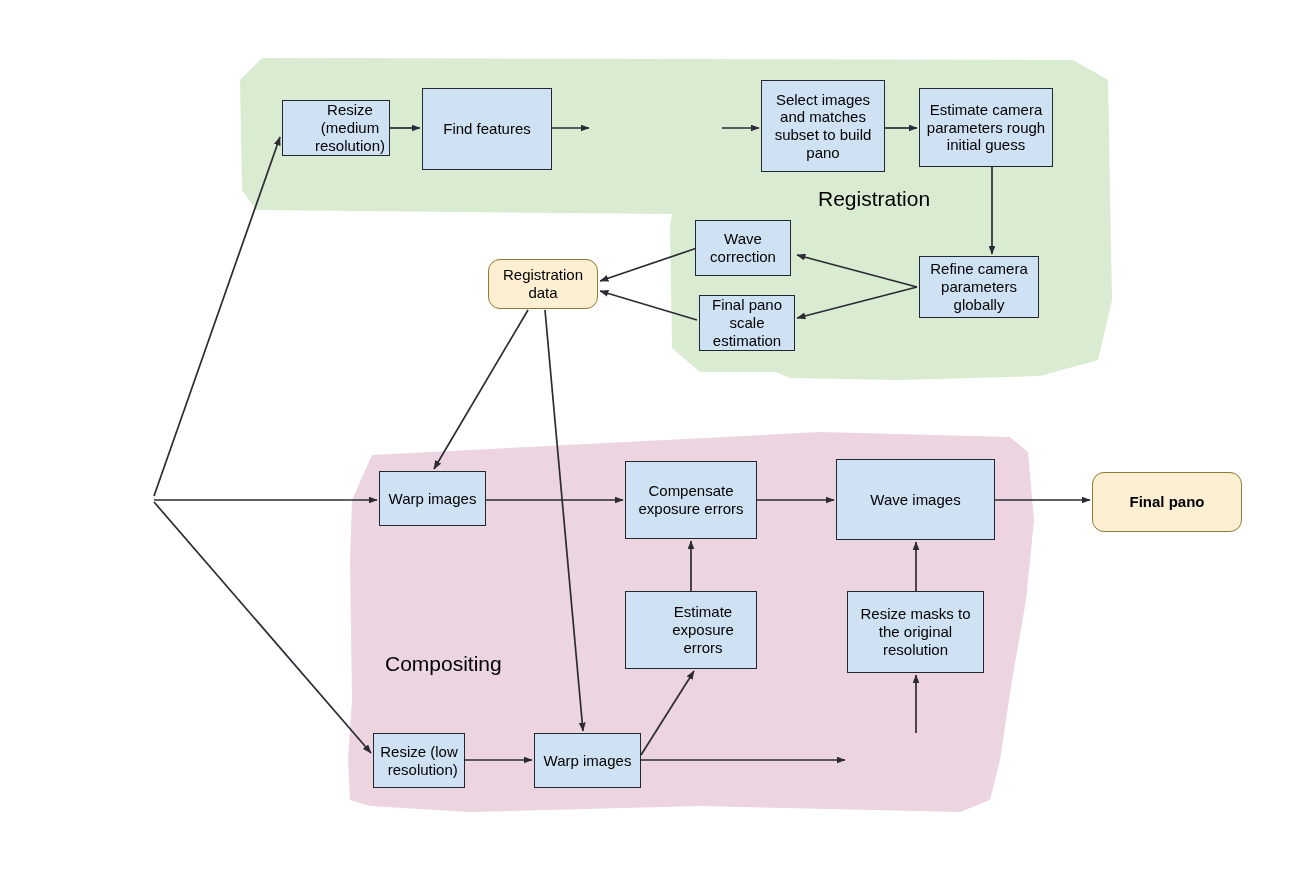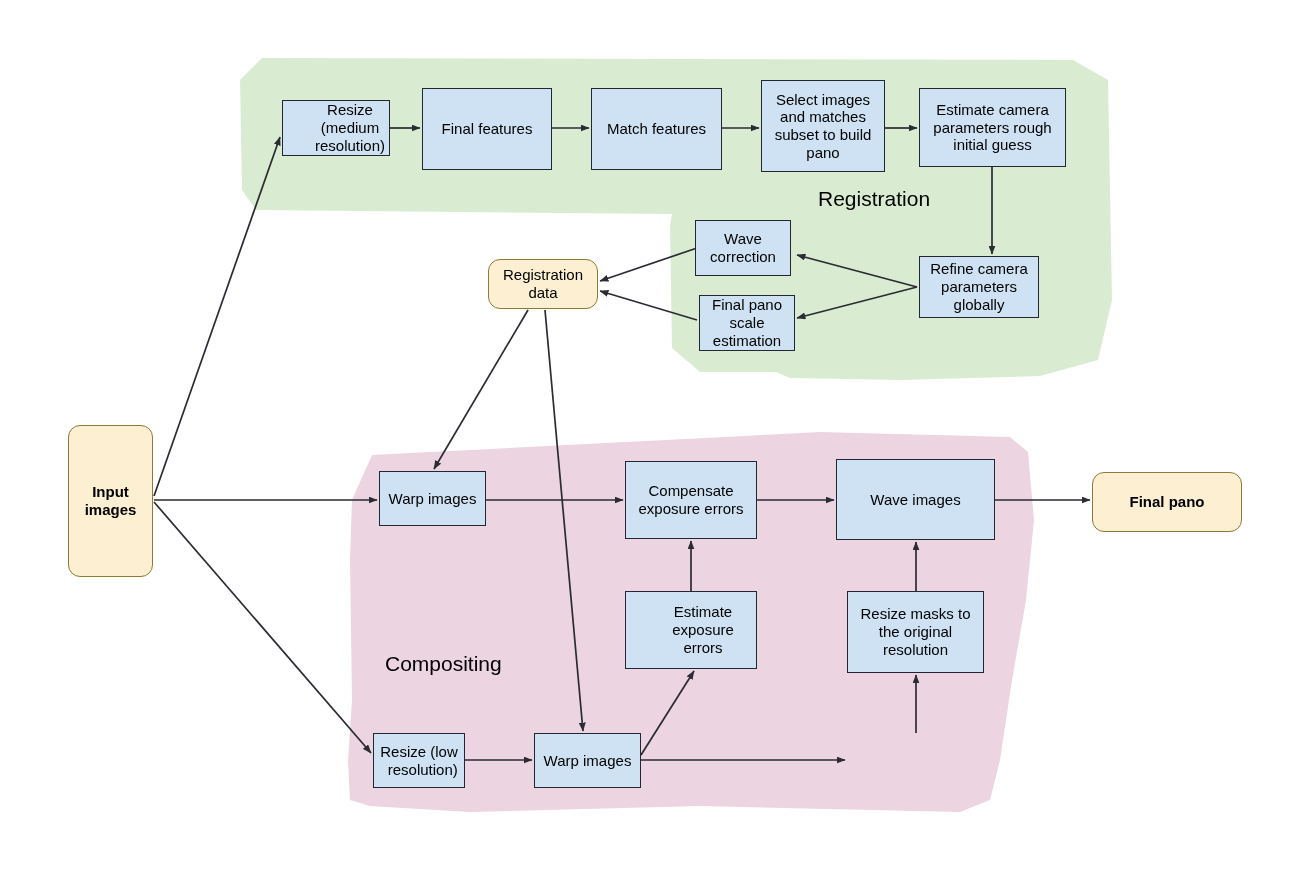--- a/index.html
+++ b/index.html
@@ -97,42 +97,35 @@
       <line x1="465" y1="760" x2="532" y2="760"></line>
       <line x1="641" y1="755" x2="694" y2="671"></line>
       <line x1="641" y1="760" x2="845" y2="760"></line>
       <line x1="916" y1="733" x2="916" y2="675"></line>
     </g>
   </svg>
 
   <div id="nodes">
       <div class="group-label" style="left: 818px; top: 187px;">Registration</div>
       <div class="group-label" style="left: 385px; top: 632px; margin-top: 20px;">Compositing</div>
-      <div class="node terminal" style="left: 68px; top: 425px; width: 85px; height: 152px;">
-        <span style="white-space: pre-line;">Input
-images</span>
-      </div>
       <div class="node process" style="left: 282px; top: 100px; width: 108px; height: 56px; padding-left: 32px;">
         <span style="white-space: pre-line;">Resize
 (medium
 resolution)</span>
       </div>
       <div class="node process" style="left: 422px; top: 88px; width: 130px; height: 82px;">
-        <span style="white-space: pre-line;">Final features</span>
-      </div>
-      <div class="node process" style="left: 591px; top: 88px; width: 131px; height: 82px;">
-        <span style="white-space: pre-line;">Match features</span>
+        <span style="white-space: pre-line;">Find features</span>
       </div>
       <div class="node process" style="left: 761px; top: 80px; width: 124px; height: 92px;">
         <span style="white-space: pre-line;">Select images
 and matches
 subset to build
 pano</span>
       </div>
-      <div class="node process" style="left: 919px; top: 88px; width: 147px; height: 79px;">
+      <div class="node process" style="left: 919px; top: 88px; width: 134px; height: 79px;">
         <span style="white-space: pre-line;">Estimate camera
 parameters rough
 initial guess</span>
       </div>
       <div class="node process" style="left: 919px; top: 256px; width: 120px; height: 62px;">
         <span style="white-space: pre-line;">Refine camera
 parameters
 globally</span>
       </div>
       <div class="node process" style="left: 695px; top: 220px; width: 96px; height: 56px;">

